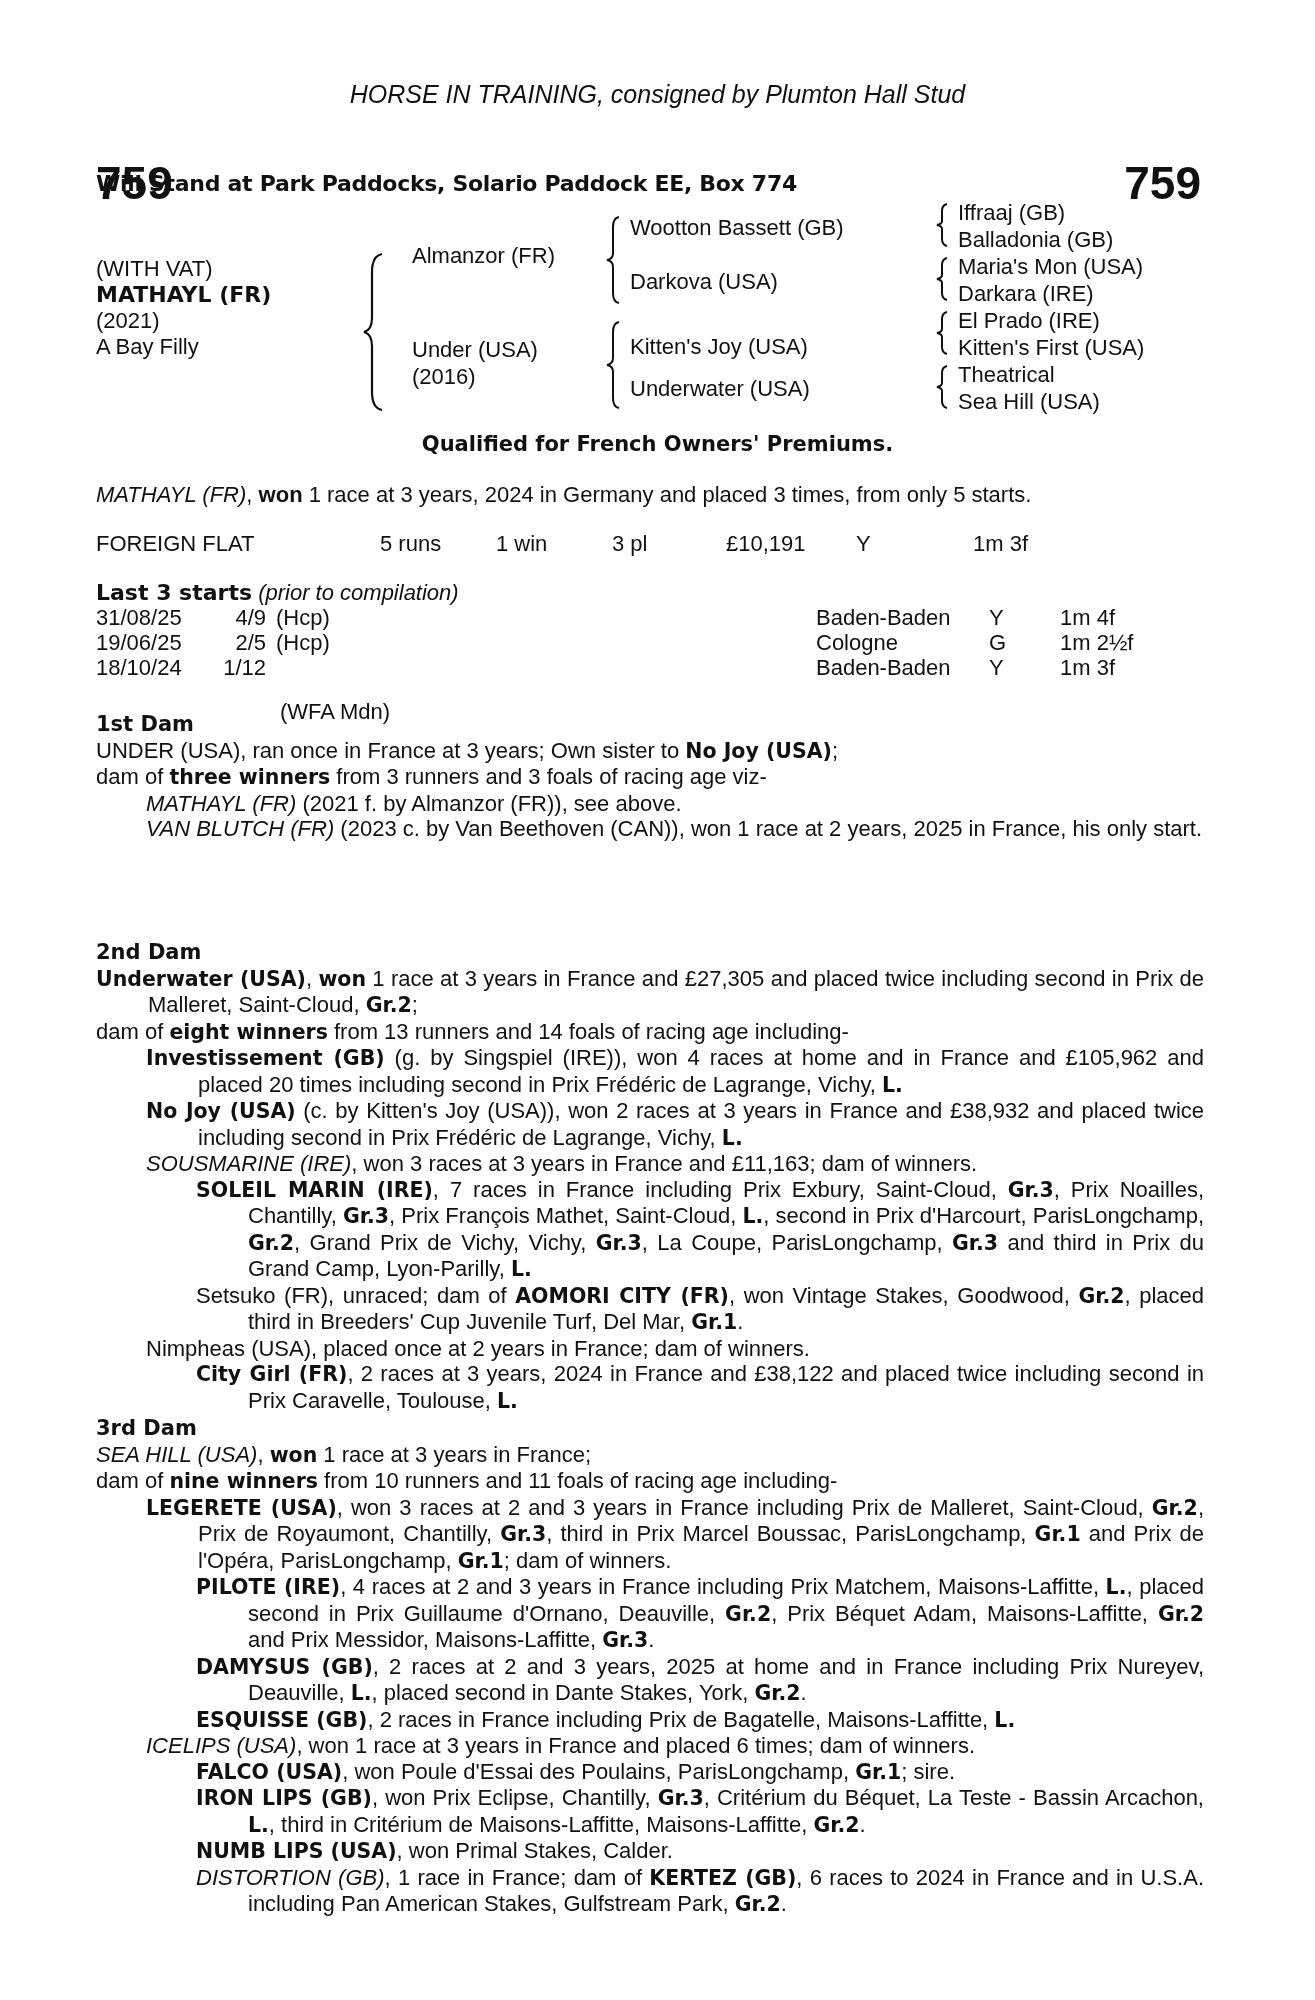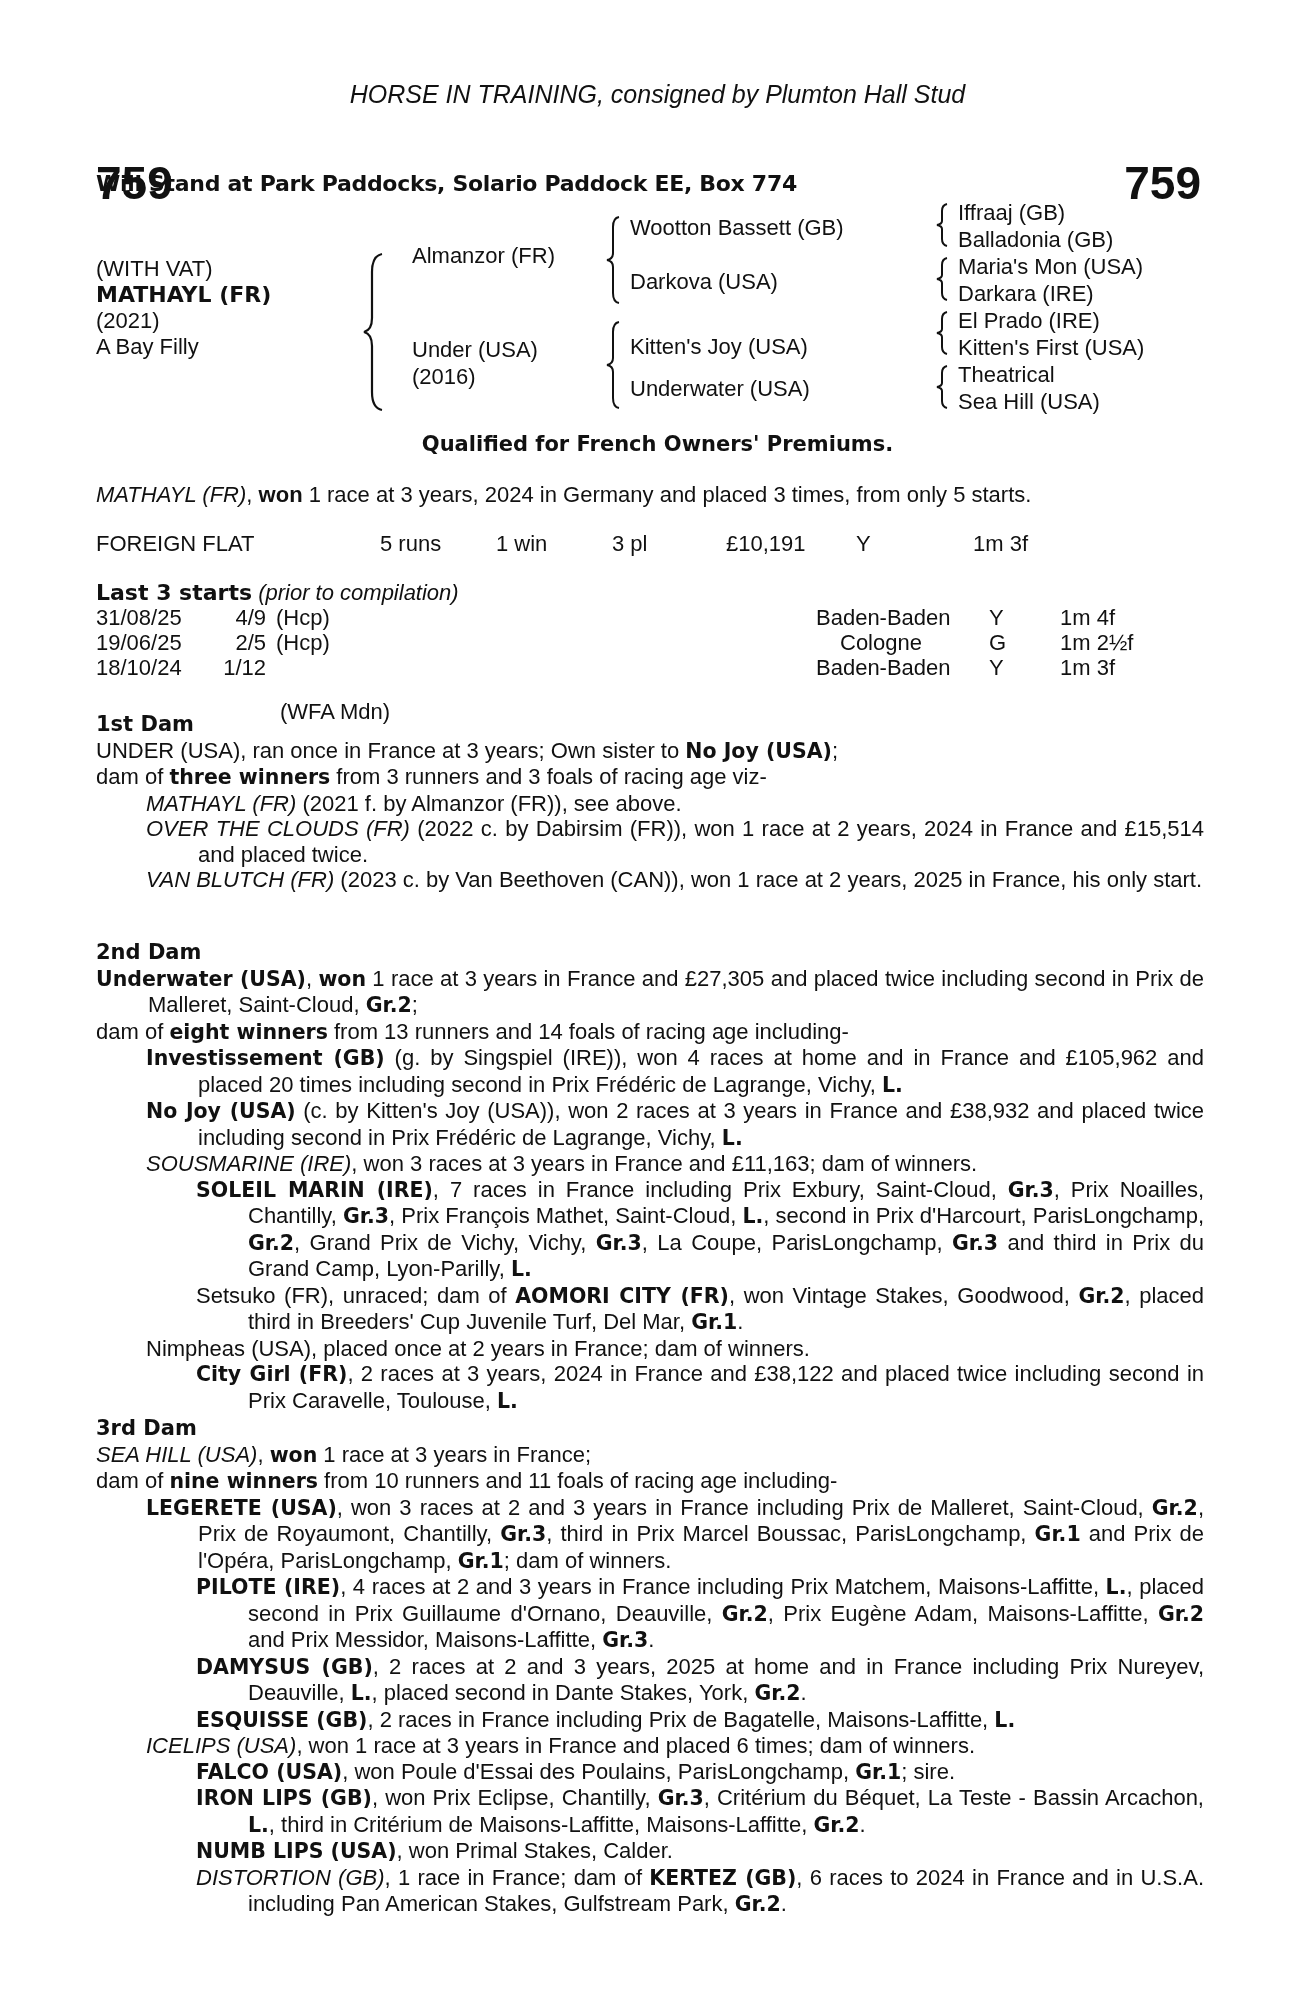--- a/index.html
+++ b/index.html
@@ -128,62 +128,61 @@
         <span class="start-cell" style="left: auto; right: 950px; text-align: right;">4/9</span>
         <span class="start-cell" style="left: 180px;">(Hcp)</span>
         <span class="start-cell" style="left: 720px;">Baden-Baden</span>
         <span class="start-cell" style="left: 893px;">Y</span>
         <span class="start-cell" style="left: 964px;">1m 4f</span>
       </div>
       <div style="position: absolute; left: 0px; top: 25px; width: 1120px; height: 25px;">
         <span class="start-cell" style="left: 0px;">19/06/25</span>
         <span class="start-cell" style="left: auto; right: 950px;">2/5</span>
         <span class="start-cell" style="left: 180px;">(Hcp)</span>
-        <span class="start-cell" style="left: 744px;">Cologne</span>
+        <span class="start-cell" style="left: 720px;">Cologne</span>
         <span class="start-cell" style="left: 893px;">G</span>
         <span class="start-cell" style="left: 964px;">1m 2½f</span>
       </div>
       <div style="position: absolute; left: 0px; top: 50px; width: 1120px; height: 25px;">
         <span class="start-cell" style="left: 0px;">18/10/24</span>
         <span class="start-cell" style="left: auto; right: 950px;">1/12</span>
         <span class="start-cell" style="left: 184px; margin-top: 44px;">(WFA Mdn)</span>
         <span class="start-cell" style="left: 720px;">Baden-Baden</span>
         <span class="start-cell" style="left: 893px;">Y</span>
         <span class="start-cell" style="left: 964px;">1m 3f</span>
       </div>
     </div>
 </div>
 
 <div id="sections">
     <div class="section" style="top: 712px;">
       <div class="sec-head">1st Dam</div>
       <div class="para ind0 last-line-left"><span>UNDER (USA), ran once in France at 3 years; Own sister to </span><b>No Joy (USA)</b><span>;</span></div>
       <div class="para ind0 last-line-left"><span>dam of </span><b>three winners</b><span> from 3 runners and 3 foals of racing age viz-</span></div>
       <div class="para ind1 last-line-left"><i>MATHAYL (FR)</i><span> (2021 f. by Almanzor (FR)), see above.</span></div>
-      <div class="para ind1 last-line-left"><i>OVER THE CLOUDS (FR)</i><span> (2022 c. by Dabirsim (FR)), won 1 race at 2 years, 2024 in France and £15,514 and placed twice.</span></div>
       <div class="para ind1 last-line-left"><i>VAN BLUTCH (FR)</i><span> (2023 c. by Van Beethoven (CAN)), won 1 race at 2 years, 2025 in France, his only start.</span></div>
     </div>
     <div class="section" style="top: 940px;">
       <div class="sec-head">2nd Dam</div>
       <div class="para ind0 last-line-left"><b>Underwater (USA)</b><span>, </span><b>won</b><span> 1 race at 3 years in France and £27,305 and placed twice including second in Prix de Malleret, Saint-Cloud, </span><b>Gr.2</b><span>;</span></div>
       <div class="para ind0 last-line-left"><span>dam of </span><b>eight winners</b><span> from 13 runners and 14 foals of racing age including-</span></div>
       <div class="para ind1 last-line-left"><b>Investissement (GB)</b><span> (g. by Singspiel (IRE)), won 4 races at home and in France and £105,962 and placed 20 times including second in Prix Frédéric de Lagrange, Vichy, </span><b>L.</b></div>
       <div class="para ind1 last-line-left"><b>No Joy (USA)</b><span> (c. by Kitten's Joy (USA)), won 2 races at 3 years in France and £38,932 and placed twice including second in Prix Frédéric de Lagrange, Vichy, </span><b>L.</b></div>
       <div class="para ind1 last-line-left"><i>SOUSMARINE (IRE)</i><span>, won 3 races at 3 years in France and £11,163; dam of winners.</span></div>
       <div class="para ind2 last-line-left"><b>SOLEIL MARIN (IRE)</b><span>, 7 races in France including Prix Exbury, Saint-Cloud, </span><b>Gr.3</b><span>, Prix Noailles, Chantilly, </span><b>Gr.3</b><span>, Prix François Mathet, Saint-Cloud, </span><b>L.</b><span>, second in Prix d'Harcourt, ParisLongchamp, </span><b>Gr.2</b><span>, Grand Prix de Vichy, Vichy, </span><b>Gr.3</b><span>, La Coupe, ParisLongchamp, </span><b>Gr.3</b><span> and third in Prix du Grand Camp, Lyon-Parilly, </span><b>L.</b></div>
       <div class="para ind2 last-line-left"><span>Setsuko (FR), unraced; dam of </span><b>AOMORI CITY (FR)</b><span>, won Vintage Stakes, Goodwood, </span><b>Gr.2</b><span>, placed third in Breeders' Cup Juvenile Turf, Del Mar, </span><b>Gr.1</b><span>.</span></div>
       <div class="para ind1 last-line-left"><span>Nimpheas (USA), placed once at 2 years in France; dam of winners.</span></div>
       <div class="para ind2 last-line-left"><b>City Girl (FR)</b><span>, 2 races at 3 years, 2024 in France and £38,122 and placed twice including second in Prix Caravelle, Toulouse, </span><b>L.</b></div>
     </div>
     <div class="section" style="top: 1416px;">
       <div class="sec-head">3rd Dam</div>
       <div class="para ind0 last-line-left"><i>SEA HILL (USA)</i><span>, </span><b>won</b><span> 1 race at 3 years in France;</span></div>
       <div class="para ind0 last-line-left"><span>dam of </span><b>nine winners</b><span> from 10 runners and 11 foals of racing age including-</span></div>
       <div class="para ind1 last-line-left"><b>LEGERETE (USA)</b><span>, won 3 races at 2 and 3 years in France including Prix de Malleret, Saint-Cloud, </span><b>Gr.2</b><span>, Prix de Royaumont, Chantilly, </span><b>Gr.3</b><span>, third in Prix Marcel Boussac, ParisLongchamp, </span><b>Gr.1</b><span> and Prix de l'Opéra, ParisLongchamp, </span><b>Gr.1</b><span>; dam of winners.</span></div>
-      <div class="para ind2 last-line-left"><b>PILOTE (IRE)</b><span>, 4 races at 2 and 3 years in France including Prix Matchem, Maisons-Laffitte, </span><b>L.</b><span>, placed second in Prix Guillaume d'Ornano, Deauville, </span><b>Gr.2</b><span>, Prix Eugène Adam, Maisons-Laffitte, </span><b>Gr.2</b><span> and Prix Messidor, Maisons-Laffitte, </span><b>Gr.3</b><span>.</span></div>
+      <div class="para ind2 last-line-left"><b>PILOTE (IRE)</b><span>, 4 races at 2 and 3 years in France including Prix Matchem, Maisons-Laffitte, </span><b>L.</b><span>, placed second in Prix Guillaume d'Ornano, Deauville, </span><b>Gr.2</b><span>, Prix Béquet Adam, Maisons-Laffitte, </span><b>Gr.2</b><span> and Prix Messidor, Maisons-Laffitte, </span><b>Gr.3</b><span>.</span></div>
       <div class="para ind2 last-line-left"><b>DAMYSUS (GB)</b><span>, 2 races at 2 and 3 years, 2025 at home and in France including Prix Nureyev, Deauville, </span><b>L.</b><span>, placed second in Dante Stakes, York, </span><b>Gr.2</b><span>.</span></div>
       <div class="para ind2 last-line-left"><b>ESQUISSE (GB)</b><span>, 2 races in France including Prix de Bagatelle, Maisons-Laffitte, </span><b>L.</b></div>
       <div class="para ind1 last-line-left"><i>ICELIPS (USA)</i><span>, won 1 race at 3 years in France and placed 6 times; dam of winners.</span></div>
       <div class="para ind2 last-line-left"><b>FALCO (USA)</b><span>, won Poule d'Essai des Poulains, ParisLongchamp, </span><b>Gr.1</b><span>; sire.</span></div>
       <div class="para ind2 last-line-left"><b>IRON LIPS (GB)</b><span>, won Prix Eclipse, Chantilly, </span><b>Gr.3</b><span>, Critérium du Béquet, La Teste - Bassin Arcachon, </span><b>L.</b><span>, third in Critérium de Maisons-Laffitte, Maisons-Laffitte, </span><b>Gr.2</b><span>.</span></div>
       <div class="para ind2 last-line-left"><b>NUMB LIPS (USA)</b><span>, won Primal Stakes, Calder.</span></div>
       <div class="para ind2 last-line-left"><i>DISTORTION (GB)</i><span>, 1 race in France; dam of </span><b>KERTEZ (GB)</b><span>, 6 races to 2024 in France and in U.S.A. including Pan American Stakes, Gulfstream Park, </span><b>Gr.2</b><span>.</span></div>
     </div>
   </div>
 

